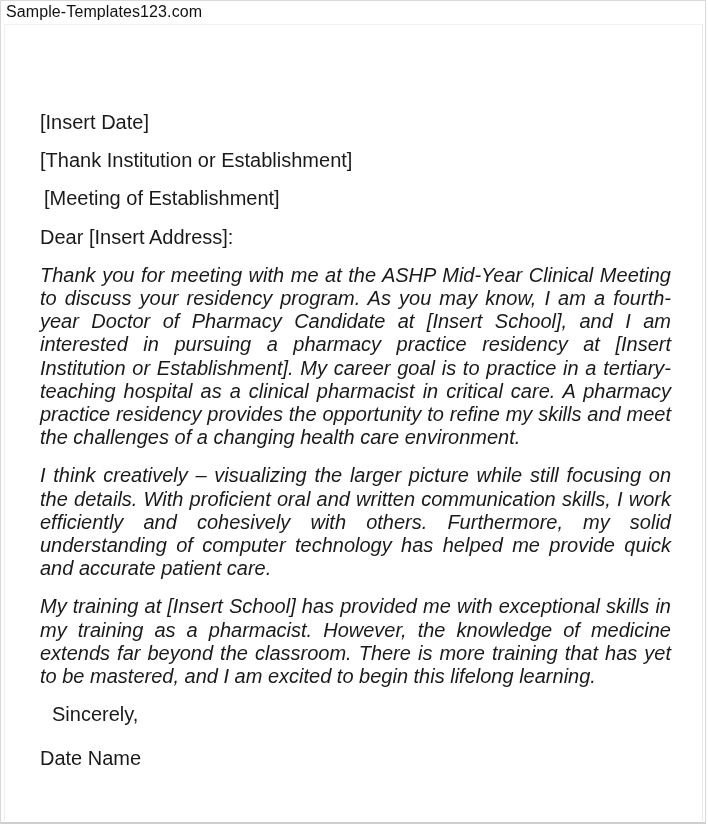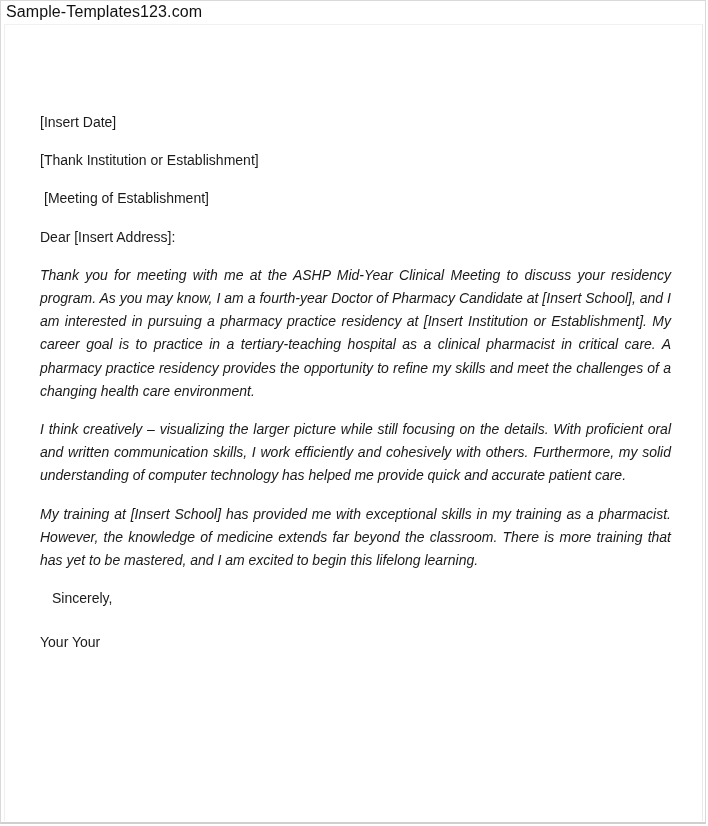--- a/index.html
+++ b/index.html
@@ -42,21 +42,21 @@
       top: 3px;
       font-size: 16px;
       color: #111;
       letter-spacing: 0.1px;
     }
     .letter {
       position: absolute;
       left: 40px;
       top: 111px;
       width: 631px;
-      font-size: 14px;
+      font-size: 20px;
       line-height: 23.2px;
     }
     .line {
       margin: 0 0 15px 0;
       white-space: nowrap;
     }
     .line.indent {
       padding-left: 4px;
     }
     .para {
@@ -79,14 +79,14 @@
 
 <div class="letter">
   <div class="line">[Insert Date]</div>
   <div class="line">[Thank Institution  or Establishment]</div>
   <div class="line indent">[Meeting of Establishment]</div>
   <div class="line">Dear [Insert Address]:</div>
   <p class="para">Thank you for meeting with me at the ASHP Mid-Year Clinical Meeting to discuss your residency program. As you may know, I am a fourth-year Doctor of Pharmacy Candidate at [Insert School], and I am interested in pursuing a pharmacy practice residency at [Insert Institution or Establishment]. My career goal is to practice in a tertiary-teaching hospital as a clinical pharmacist in critical care. A pharmacy practice residency provides the opportunity to refine my skills and meet the challenges of a changing health care environment.</p>
   <p class="para">I think creatively – visualizing the larger picture while still focusing on the details. With proficient oral and written communication skills, I work efficiently and cohesively with others. Furthermore, my solid understanding of computer technology has helped me provide quick and accurate patient care.</p>
   <p class="para">My training at [Insert School] has provided me with exceptional skills in my training as a pharmacist. However, the knowledge of medicine extends far beyond the classroom. There is more training that has yet to be mastered, and I am excited to begin this lifelong learning.</p>
   <div class="closing">Sincerely,</div>
-  <div class="line">Your Your</div>
+  <div class="line">Date Name</div>
 </div>
 
 </body></html>

